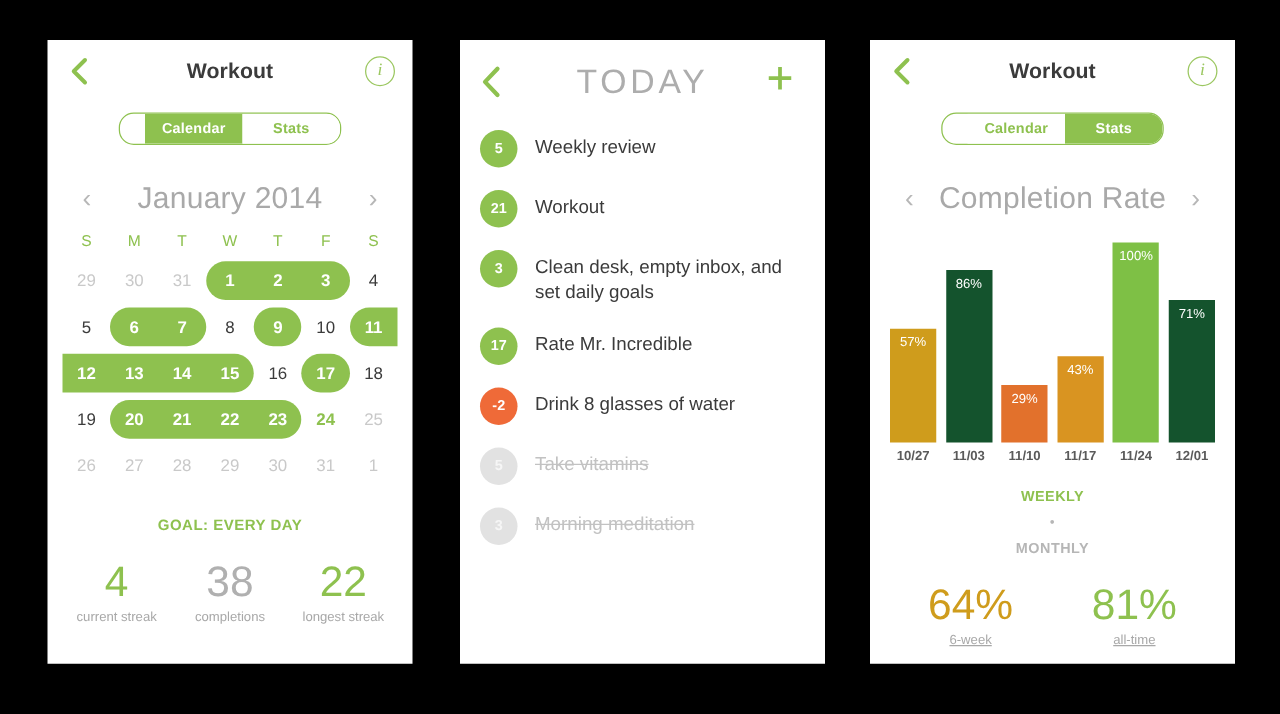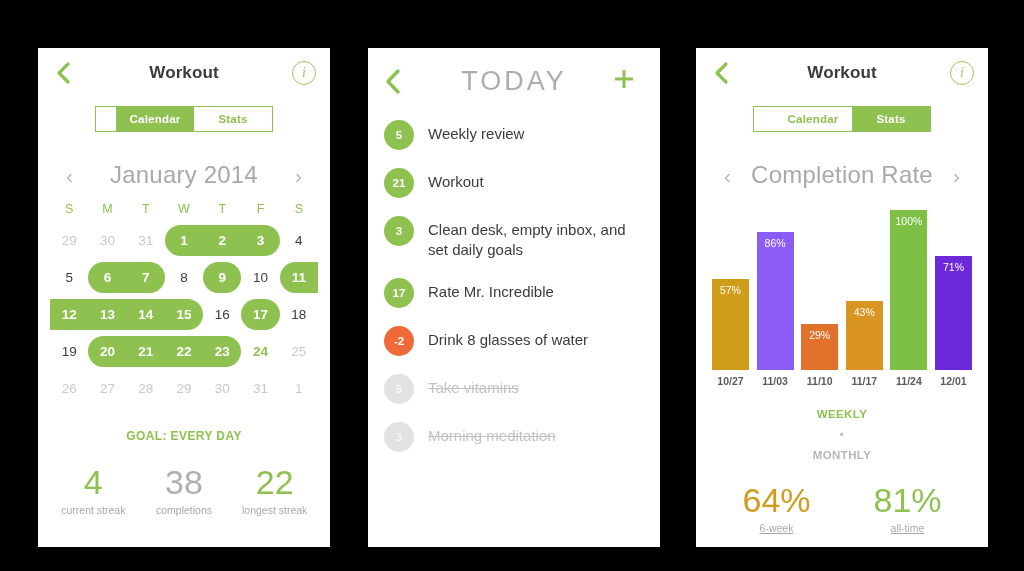--- a/index.html
+++ b/index.html
@@ -6,21 +6,21 @@
   html, body {
     width: 1024px; height: 571px;
     background: #000000;
     font-family: "Liberation Sans", sans-serif;
     overflow: hidden;
   }
   .stage { position: relative; width: 1024px; height: 571px; }
 
   .phone {
     position: absolute;
-    top: 48px;
+    top: 32px;
     width: 292px;
     height: 499px;
     background: #ffffff;
   }
   #phone-calendar { left: 38px; }
   #phone-today    { left: 368px; }
   #phone-stats    { left: 696px; }
 
   
   .topbar {
@@ -55,21 +55,21 @@
     font-style: italic;
     font-size: 14px;
     cursor: pointer;
   }
 
   
   .segmented {
     margin: 8px auto 0;
     width: 178px; height: 26px;
     border: 1.5px solid #8ec14f;
-    border-radius: 0;
+    border-radius: 12px;
     display: flex;
     overflow: hidden;
     padding-left: 20px;
   }
   .seg {
     flex: 1;
     display: flex; align-items: center; justify-content: center;
     font-size: 11.5px;
     font-weight: bold;
     color: #8ec14f;
@@ -471,41 +471,41 @@
     </div>
 
     <div class="chart-wrap">
       <div class="bars" id="bars-host">
           <div class="bar-col">
             <div class="bar" style="height: 57%; background: rgb(207, 156, 28);">
               <div class="bar-lbl">57%</div>
             </div>
           </div>
           <div class="bar-col">
-            <div class="bar" style="height: 86%; background: #8b5cf6;">
+            <div class="bar" style="height: 86%; background: #14532d;">
               <div class="bar-lbl">86%</div>
             </div>
           </div>
           <div class="bar-col">
             <div class="bar" style="height: 29%; background: rgb(226, 113, 44);">
               <div class="bar-lbl">29%</div>
             </div>
           </div>
           <div class="bar-col">
             <div class="bar" style="height: 43%; background: rgb(217, 148, 33);">
               <div class="bar-lbl">43%</div>
             </div>
           </div>
           <div class="bar-col">
             <div class="bar" style="height: 100%; background: rgb(126, 192, 69);">
               <div class="bar-lbl">100%</div>
             </div>
           </div>
           <div class="bar-col">
-            <div class="bar" style="height: 71%; background: #6d28d9;">
+            <div class="bar" style="height: 71%; background: #14532d;">
               <div class="bar-lbl">71%</div>
             </div>
           </div>
         </div>
       <div class="xlabels" id="xlabels-host">
           <div class="xlbl">10/27</div>
           <div class="xlbl">11/03</div>
           <div class="xlbl">11/10</div>
           <div class="xlbl">11/17</div>
           <div class="xlbl">11/24</div>

